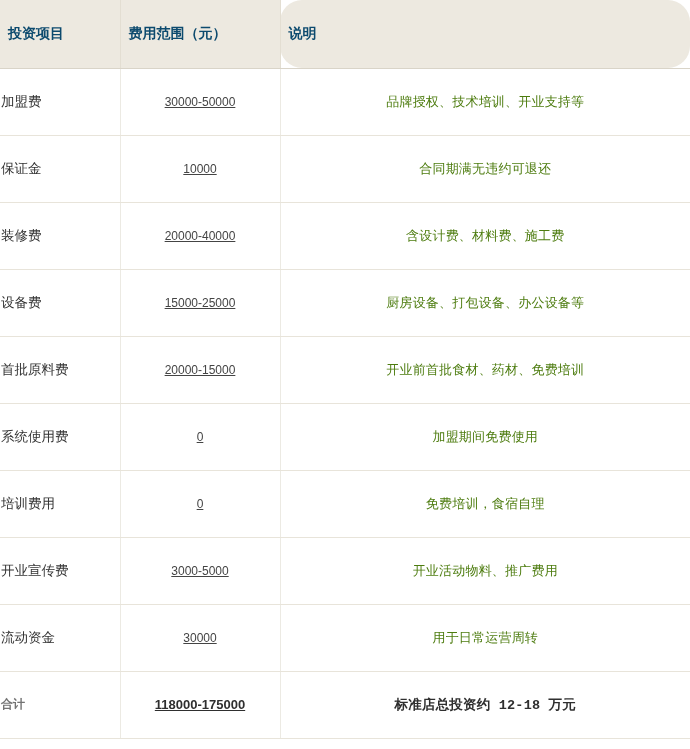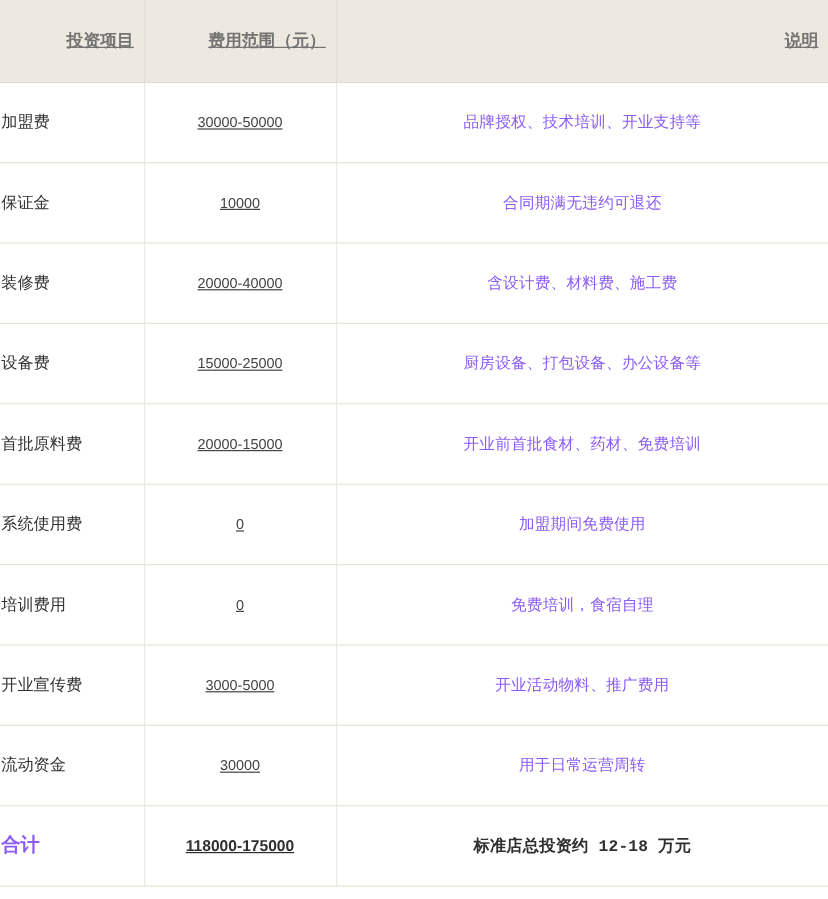--- a/index.html
+++ b/index.html
@@ -20,31 +20,30 @@
     table-layout: fixed;
   }
   table.fee-table col.col-item { width: 120px; }
   table.fee-table col.col-range { width: 160px; }
   table.fee-table col.col-desc { width: 410px; }
 
   table.fee-table thead th {
     background: #ede9e0;
     font-size: 14px;
     font-weight: bold;
-    color: #737373;
+    color: #0c4a6e;
     height: 68px;
     border-bottom: 1px solid #d9d4c8;
     border-right: 1px solid #e3ded2;
-    text-align: right;
+    text-align: left;
     vertical-align: middle;
     padding: 0 8px;
     box-sizing: border-box;
-    text-decoration: underline;
   }
-  table.fee-table thead th:last-child { border-right: none; }
+  table.fee-table thead th:last-child { border-right: none; border-radius: 22px; }
 
   table.fee-table tbody td {
     height: 67px;
     border-bottom: 1px solid #e8e4da;
     border-right: 1px solid #eceae3;
     vertical-align: middle;
     box-sizing: border-box;
     background: #ffffff;
   }
   table.fee-table tbody td:last-child { border-right: none; }
@@ -56,31 +55,31 @@
     padding-left: 1px;
   }
   td.cell-range {
     font-size: 12px;
     color: #444444;
     text-align: center;
     text-decoration: underline;
   }
   td.cell-desc {
     font-size: 13px;
-    color: #8b5cf6;
+    color: #4d7c0f;
     text-align: center;
     letter-spacing: 0.2px;
   }
 
   tr.total-row td {
     background: #f7f5f0;
     border-bottom: 1px solid #ddd8cc;
     font-weight: bold;
   }
-  tr.total-row td.cell-item { font-size: 16px; color: #8b5cf6; }
+  tr.total-row td.cell-item { font-size: 12px; color: #737373; }
   tr.total-row td.cell-range { font-size: 13px; color: #2f2f2f; }
   tr.total-row td.cell-desc { font-size: 13.5px; color: #2f2f2f; font-family: Liberation Mono, monospace; }
 </style>
 </head>
 <body>
 
 <table class="fee-table">
   <colgroup>
     <col class="col-item">
     <col class="col-range">

